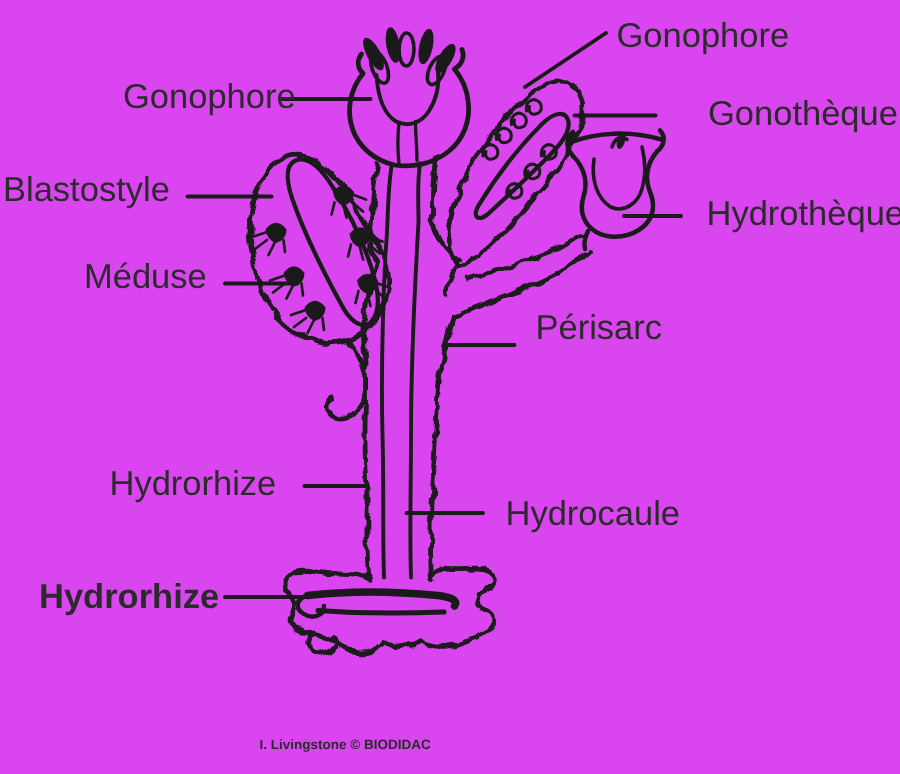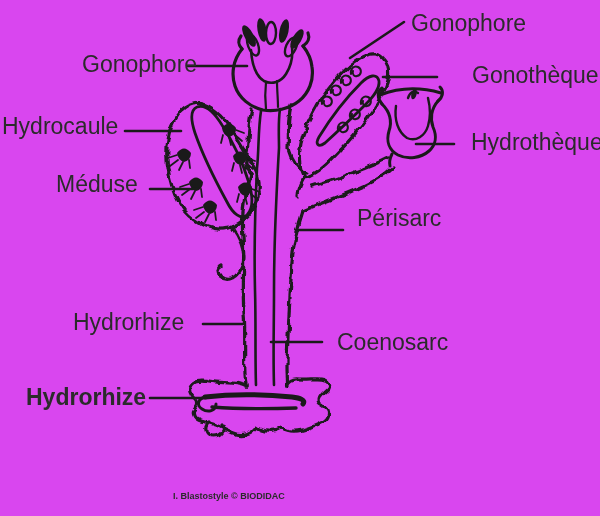--- a/index.html
+++ b/index.html
@@ -150,22 +150,22 @@
       <line x1="297" y1="230" x2="343" y2="230"></line>
       <line x1="203" y1="324" x2="243" y2="324"></line>
       <line x1="271" y1="342" x2="322" y2="342"></line>
       <line x1="150" y1="398" x2="206" y2="398"></line>
     </g>
   </svg>
 
   <div class="label" style="left:411px;top:11px;">Gonophore</div>
   <div class="label" style="left:82px;top:52px;">Gonophore</div>
   <div class="label" style="left:472px;top:63px;">Gonothèque</div>
-  <div class="label" style="left:2px;top:114px;">Hydrocaule</div>
+  <div class="label" style="left:2px;top:114px;">Blastostyle</div>
   <div class="label" style="left:56px;top:172px;">Méduse</div>
   <div class="label" style="left:471px;top:130px;">Hydrothèque</div>
   <div class="label" style="left:357px;top:206px;">Périsarc</div>
   <div class="label" style="left:73px;top:310px;">Hydrorhize</div>
-  <div class="label" style="left:337px;top:330px;">Coenosarc</div>
+  <div class="label" style="left:337px;top:330px;">Hydrocaule</div>
   <div class="label" style="left:26px;top:385px;font-weight:bold;">Hydrorhize</div>
 
-  <div class="credit">I. Blastostyle © BIODIDAC</div>
+  <div class="credit">I. Livingstone © BIODIDAC</div>
 </div>
 
 </body></html>

